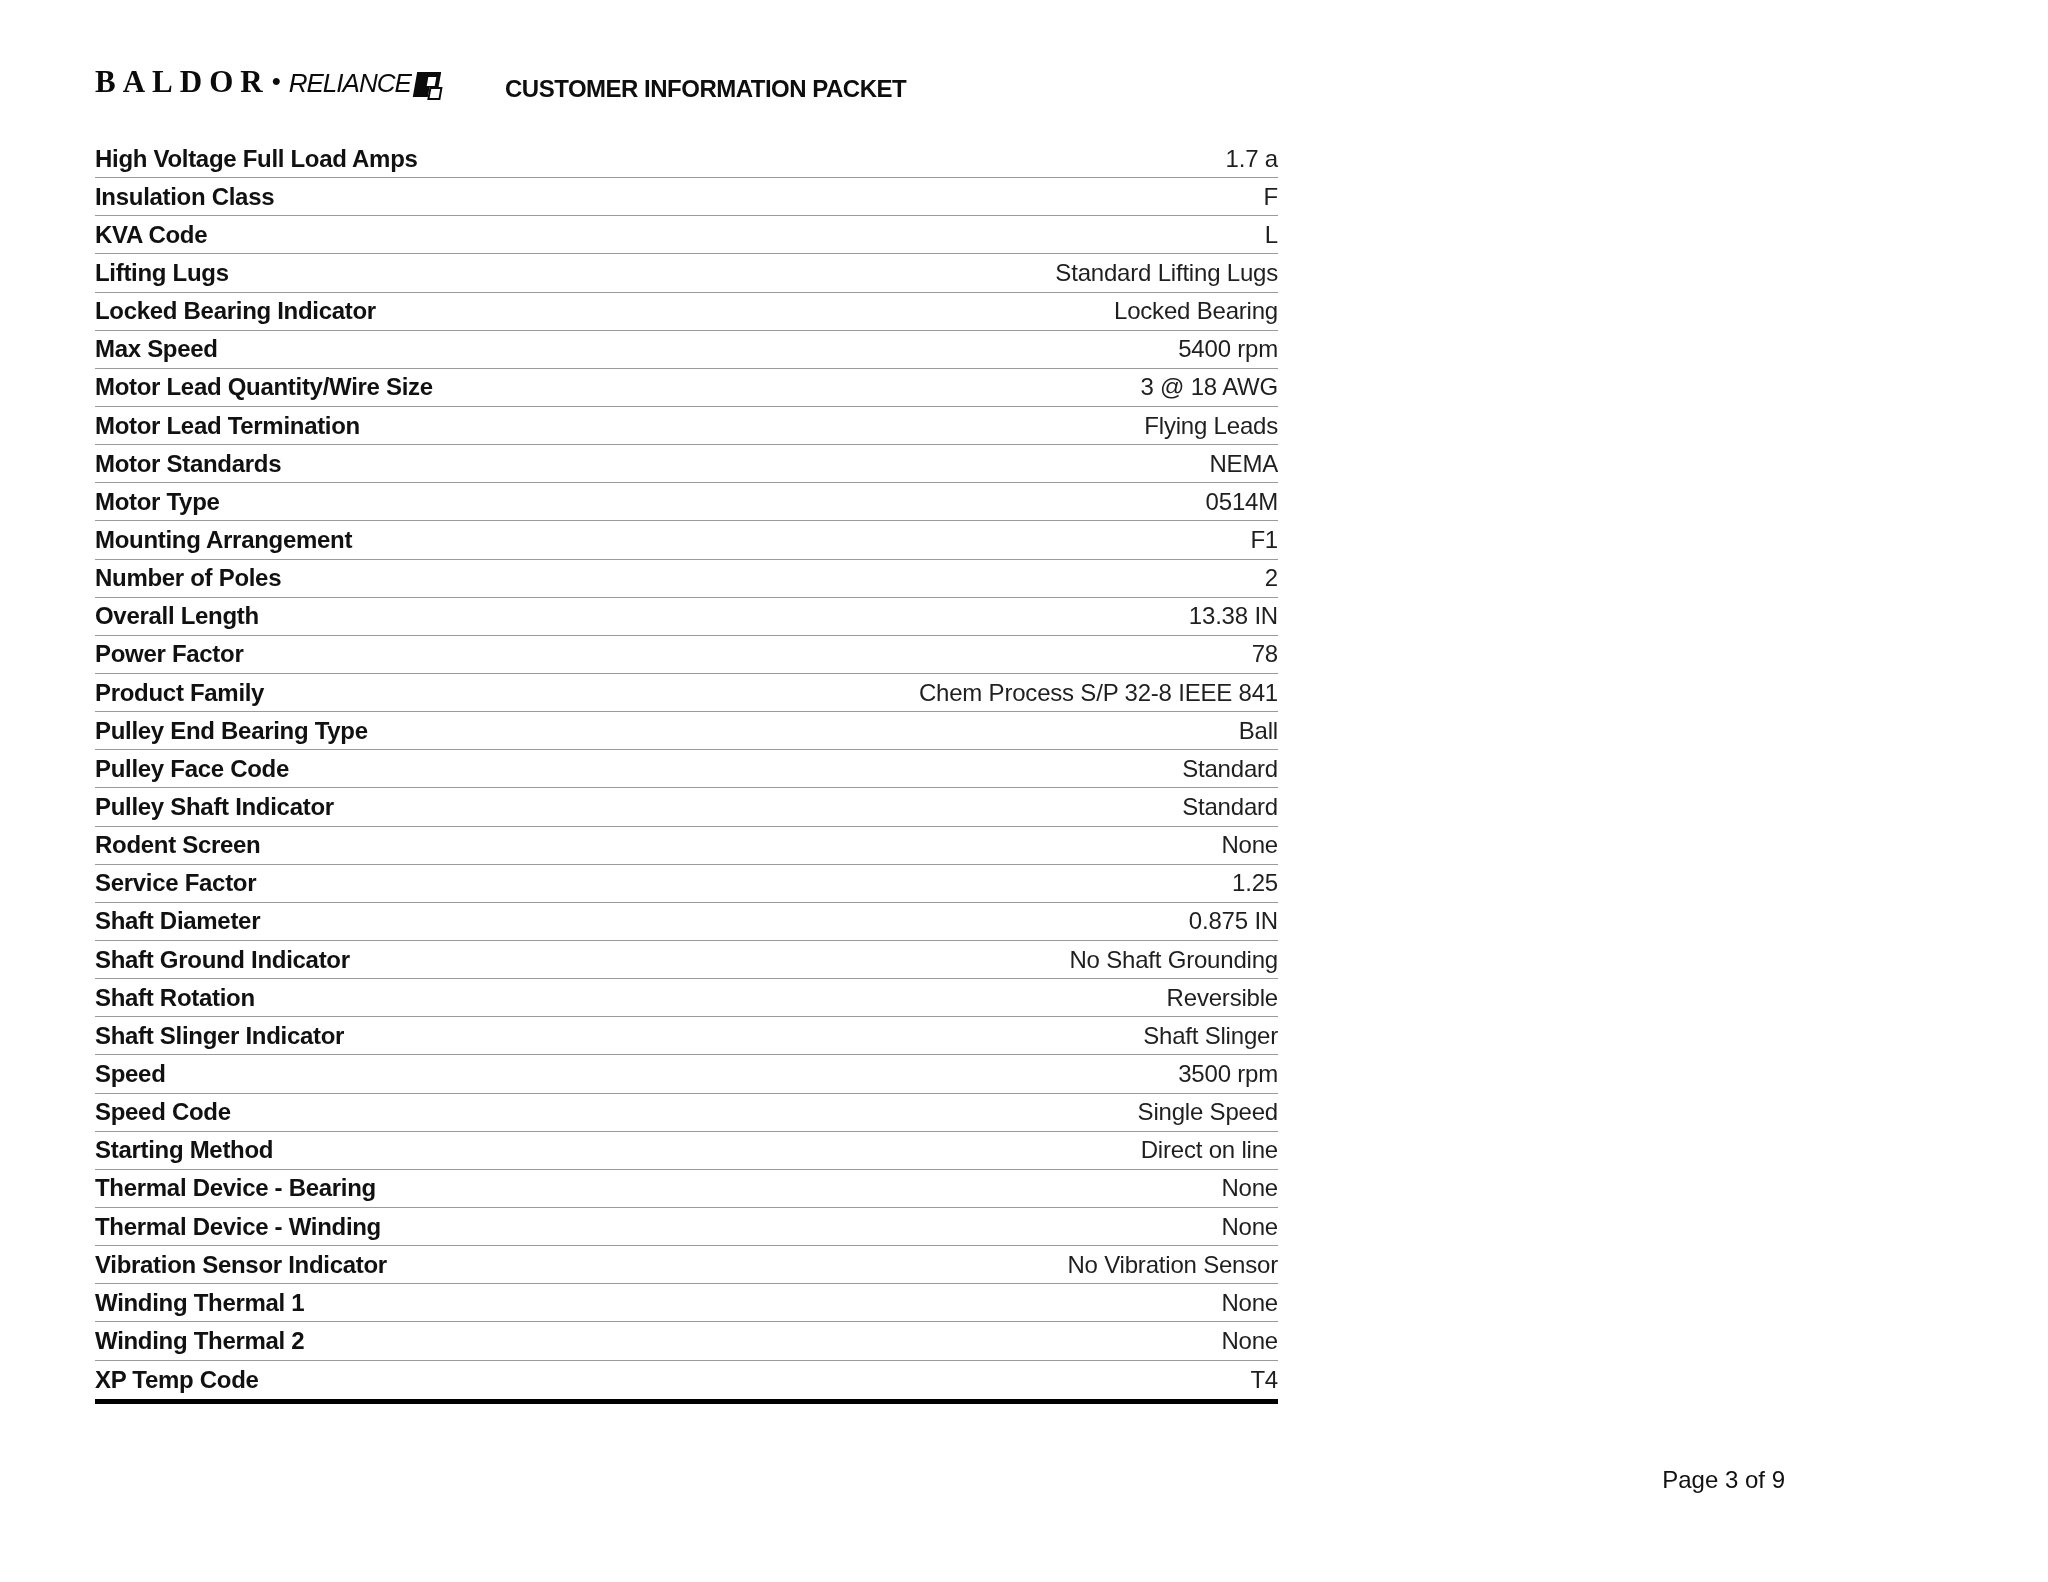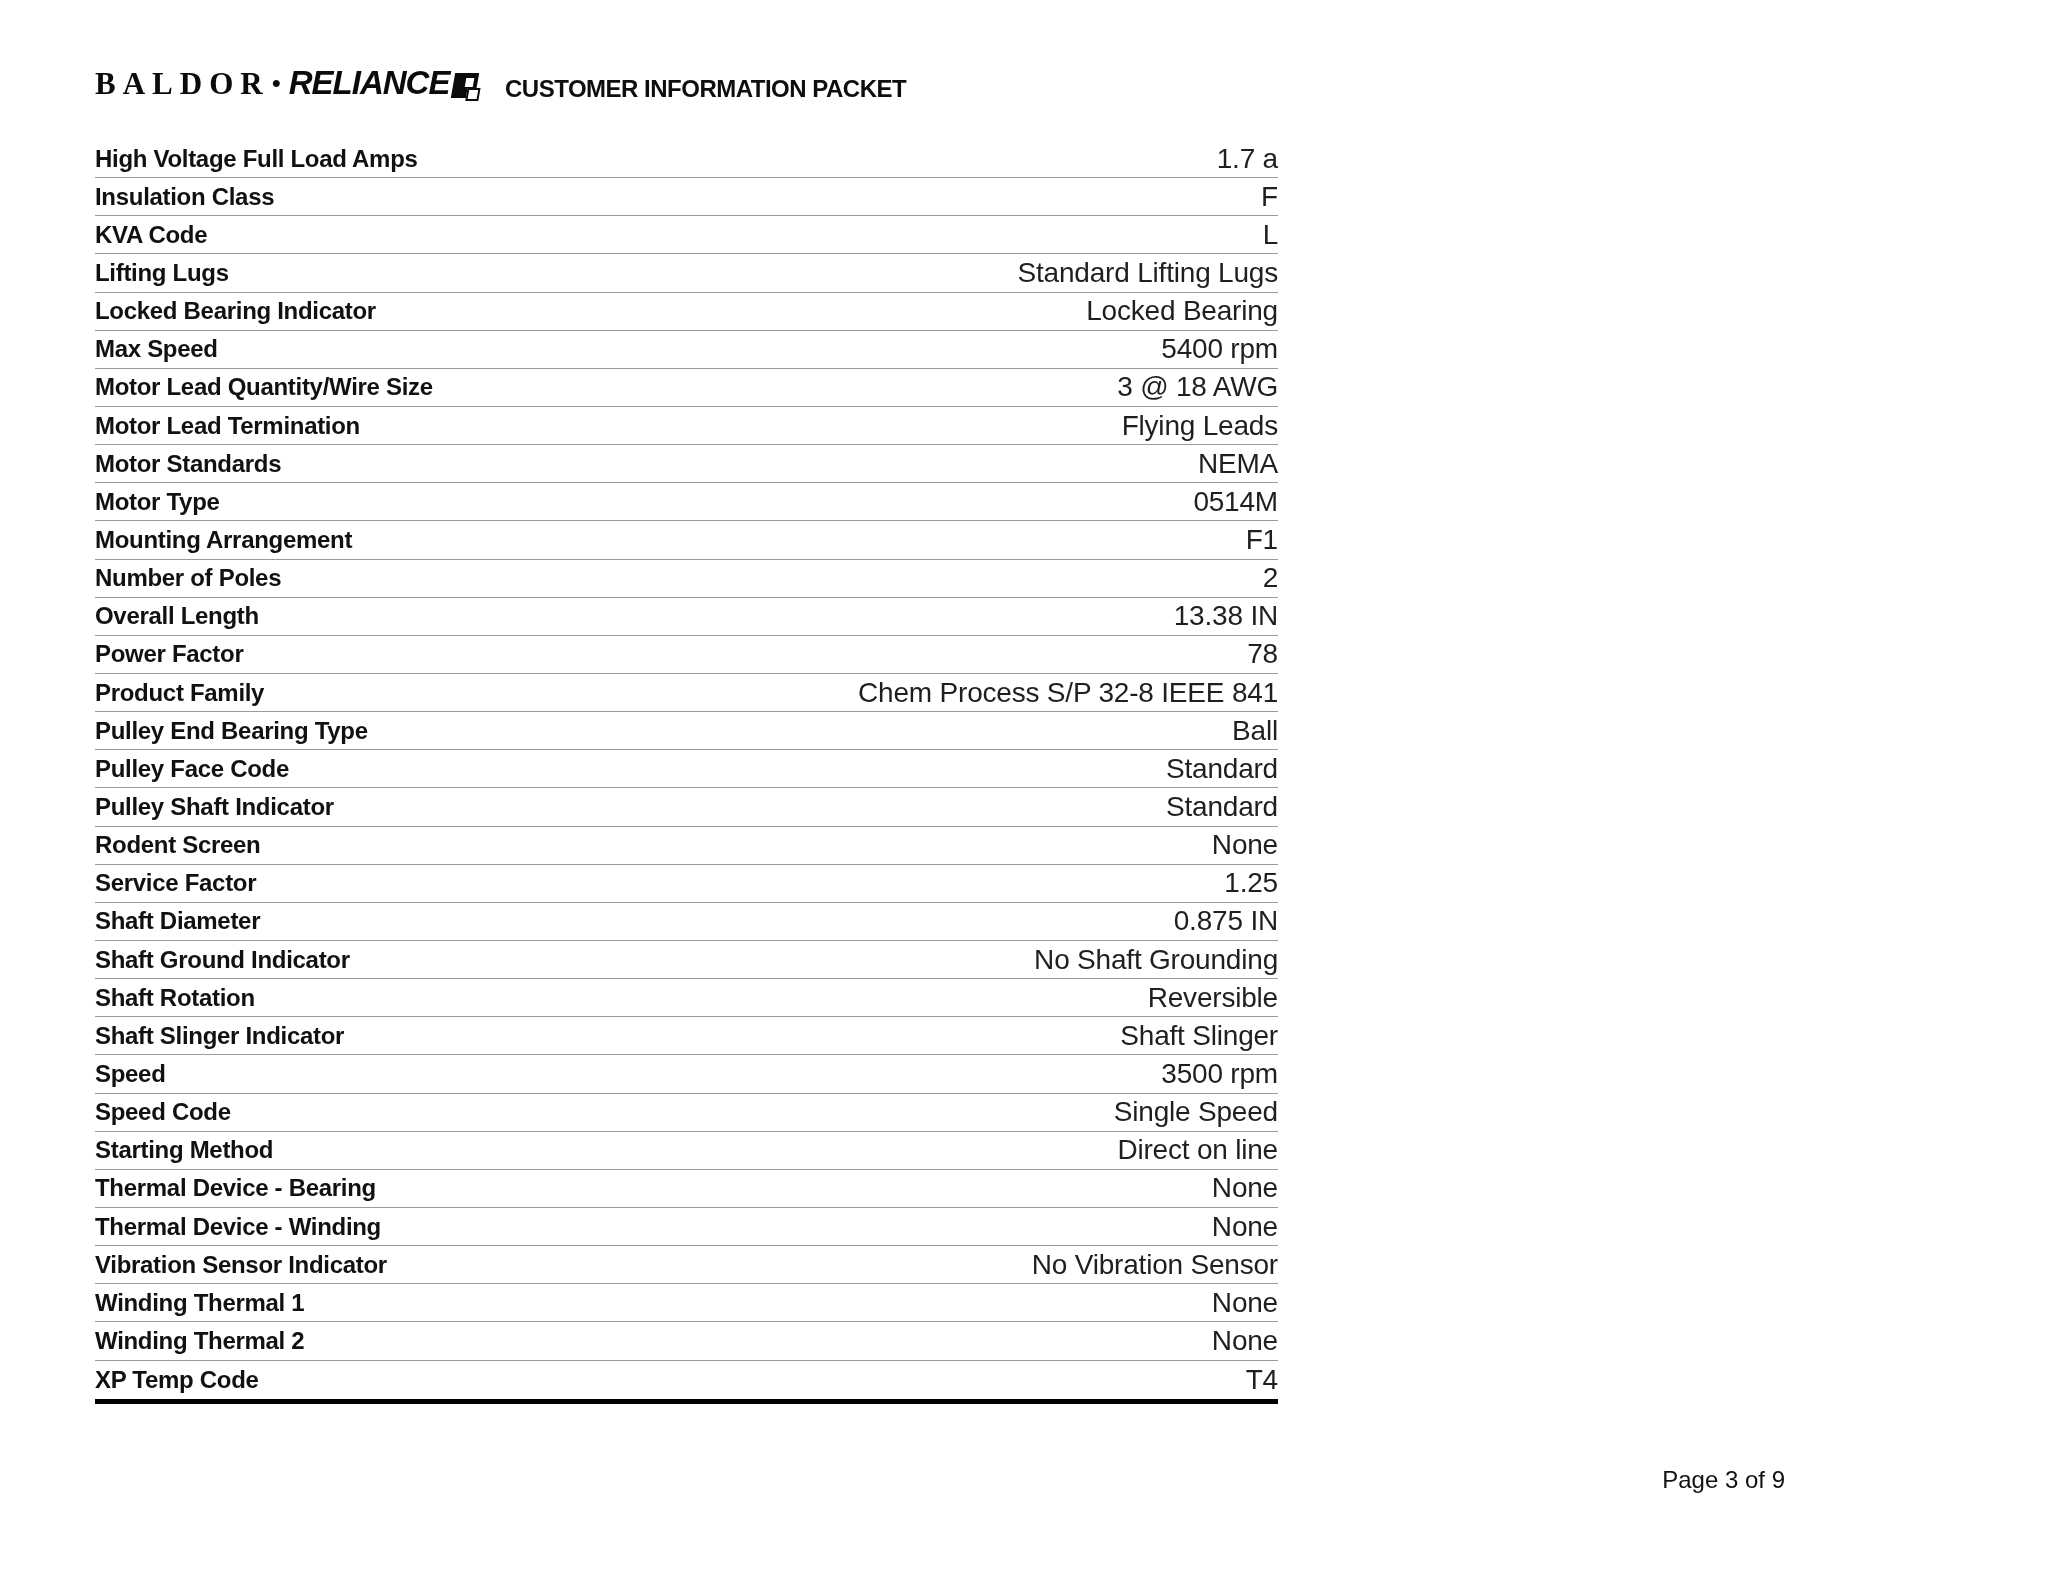--- a/index.html
+++ b/index.html
@@ -40,23 +40,23 @@
     letter-spacing:7px;
   }
   .logo-dot{
     font-size:26px;
     margin:0 8px 0 2px;
     position:relative;
     top:-2px;
   }
   .logo-reliance{
     font-family:"Liberation Sans",sans-serif;
-    font-weight:bold;
+    font-weight:normal;
     font-style:italic;
-    font-size:33px;
+    font-size:26px;
     letter-spacing:-1px;
   }
   .logo-mark{
     position:relative;
     width:24px;
     height:25px;
     background:#0b0b0b;
     transform:skewX(-10deg);
     margin-left:4px;
     align-self:center;
@@ -117,21 +117,21 @@
   }
   .spec-row:last-child{border-bottom:none;}
   .spec-label{
     font-weight:bold;
     font-size:24px;
     letter-spacing:-0.3px;
     color:#111;
     white-space:nowrap;
   }
   .spec-value{
-    font-size:28px;
+    font-size:24px;
     letter-spacing:-0.2px;
     color:#1f1f1f;
     text-align:right;
     white-space:nowrap;
   }
 
   
   .footer{
     position:absolute;
     right:91px;

